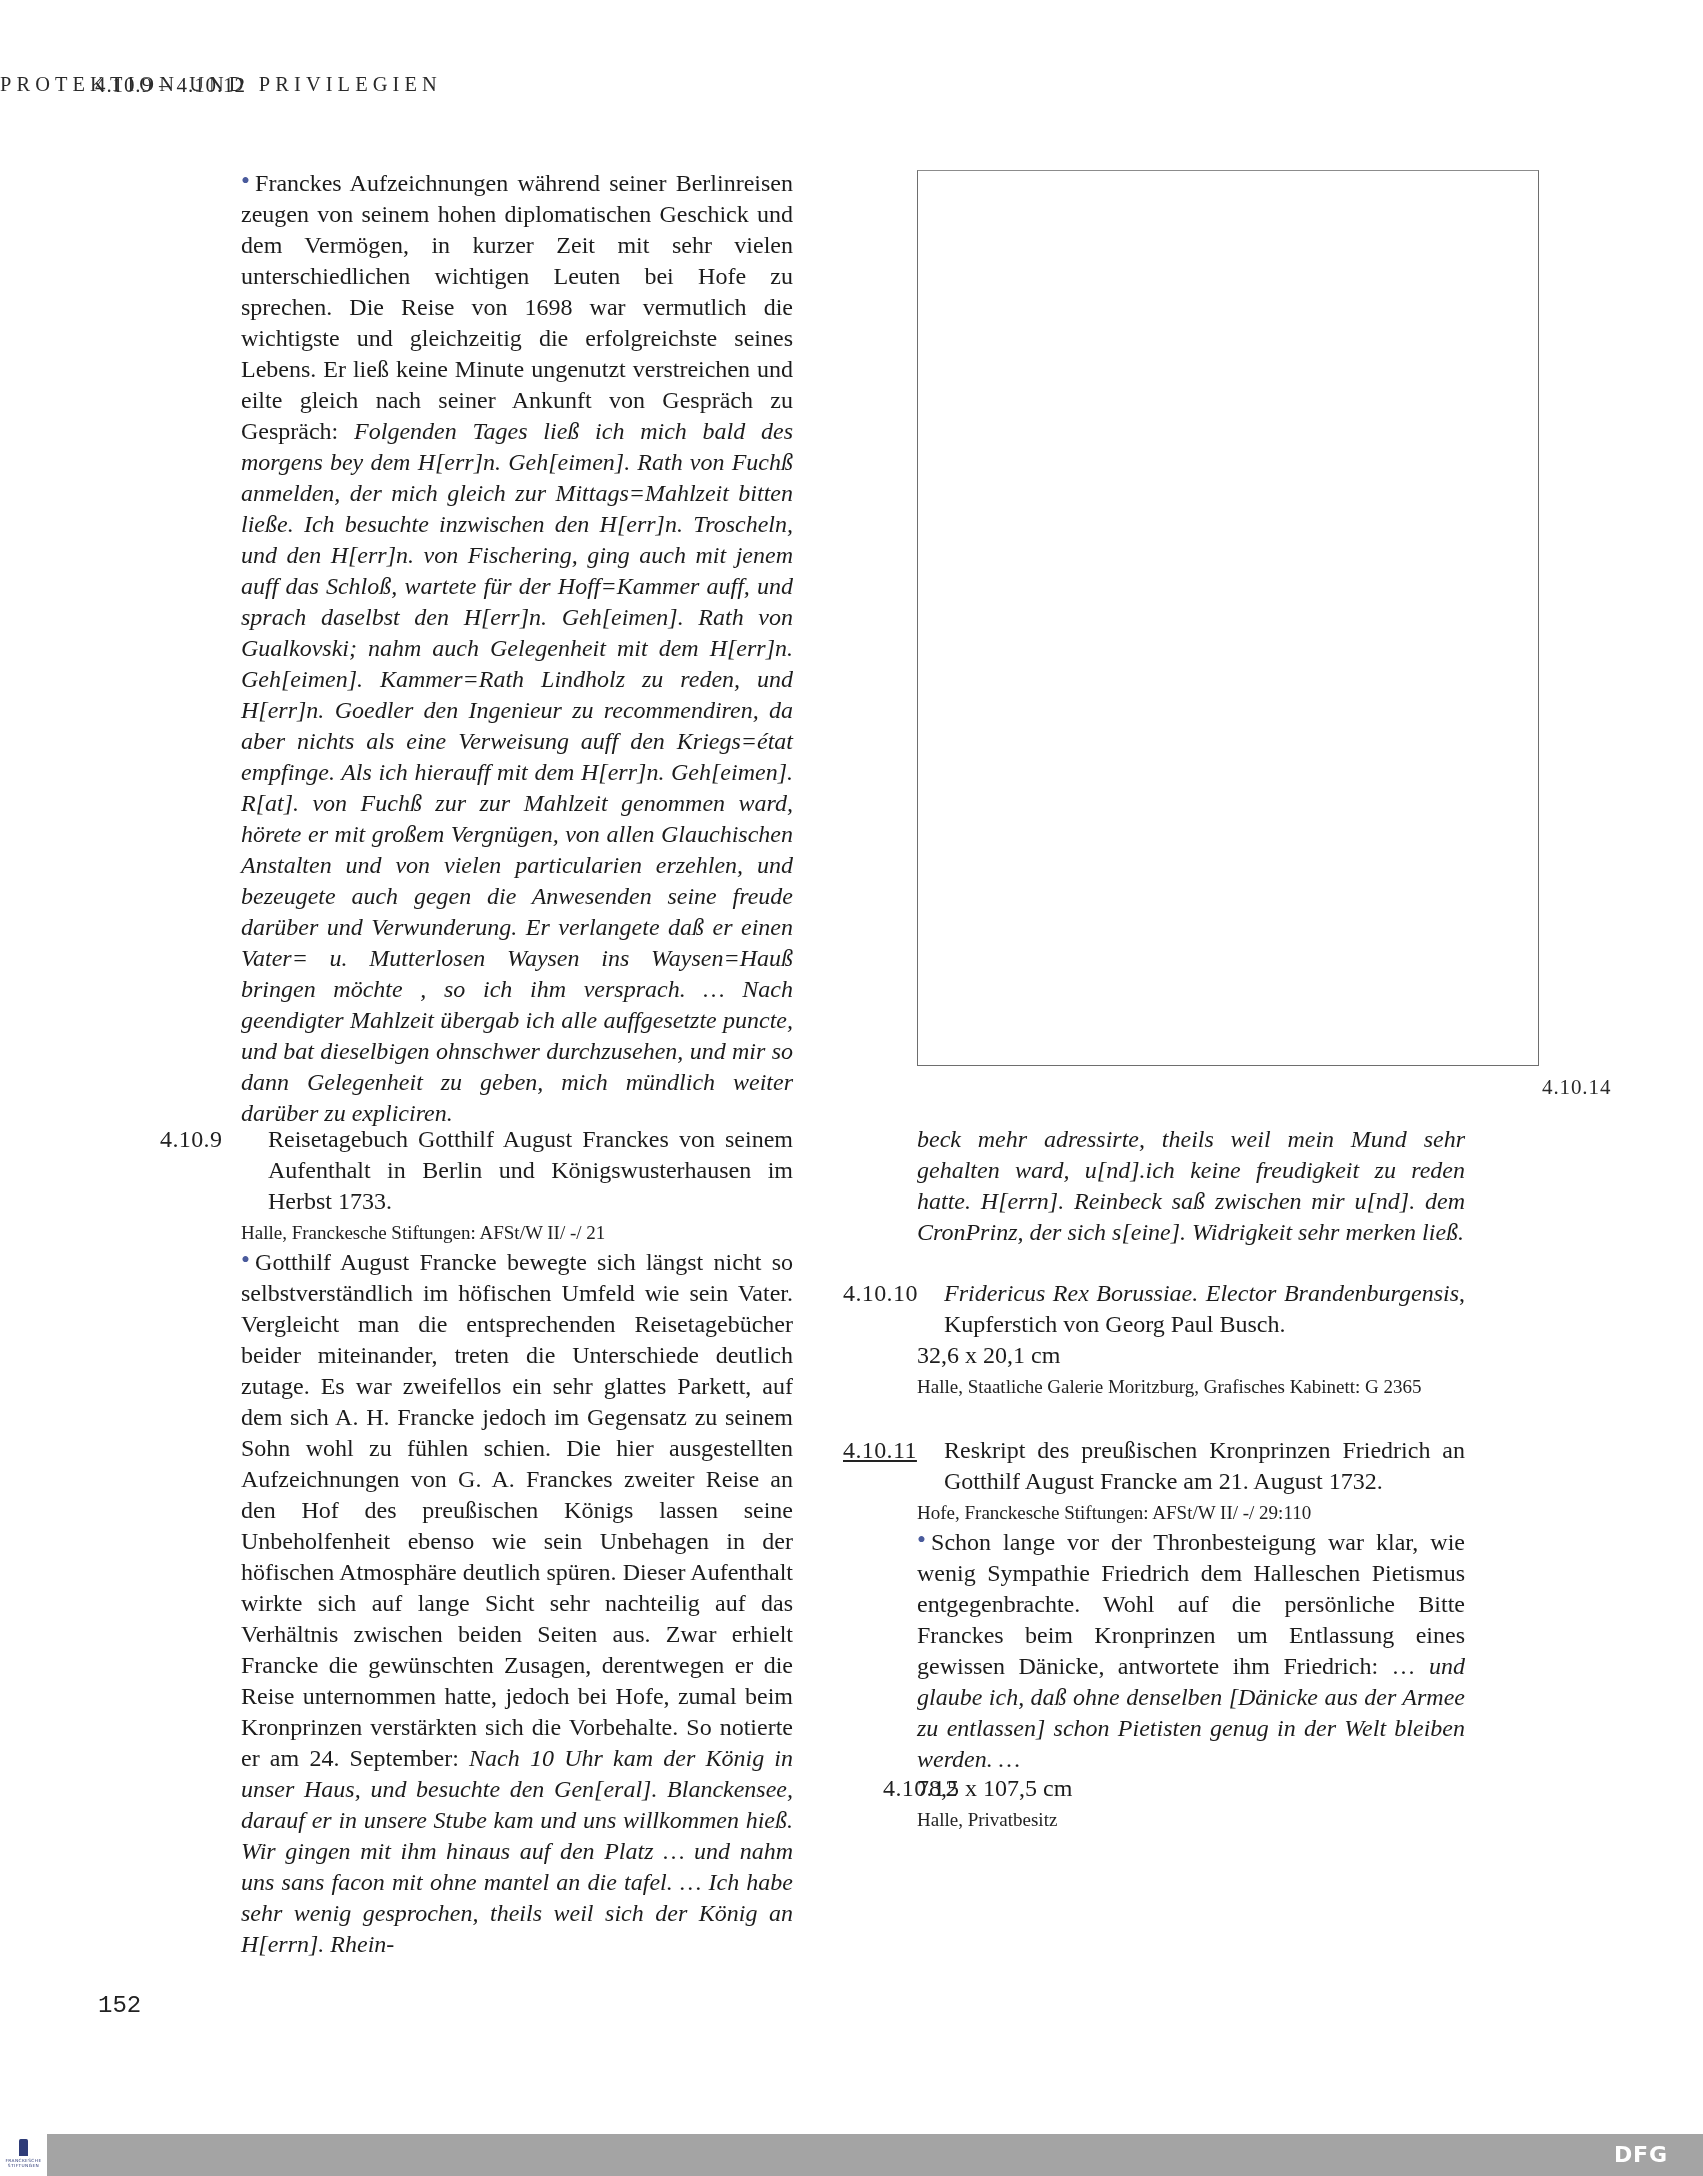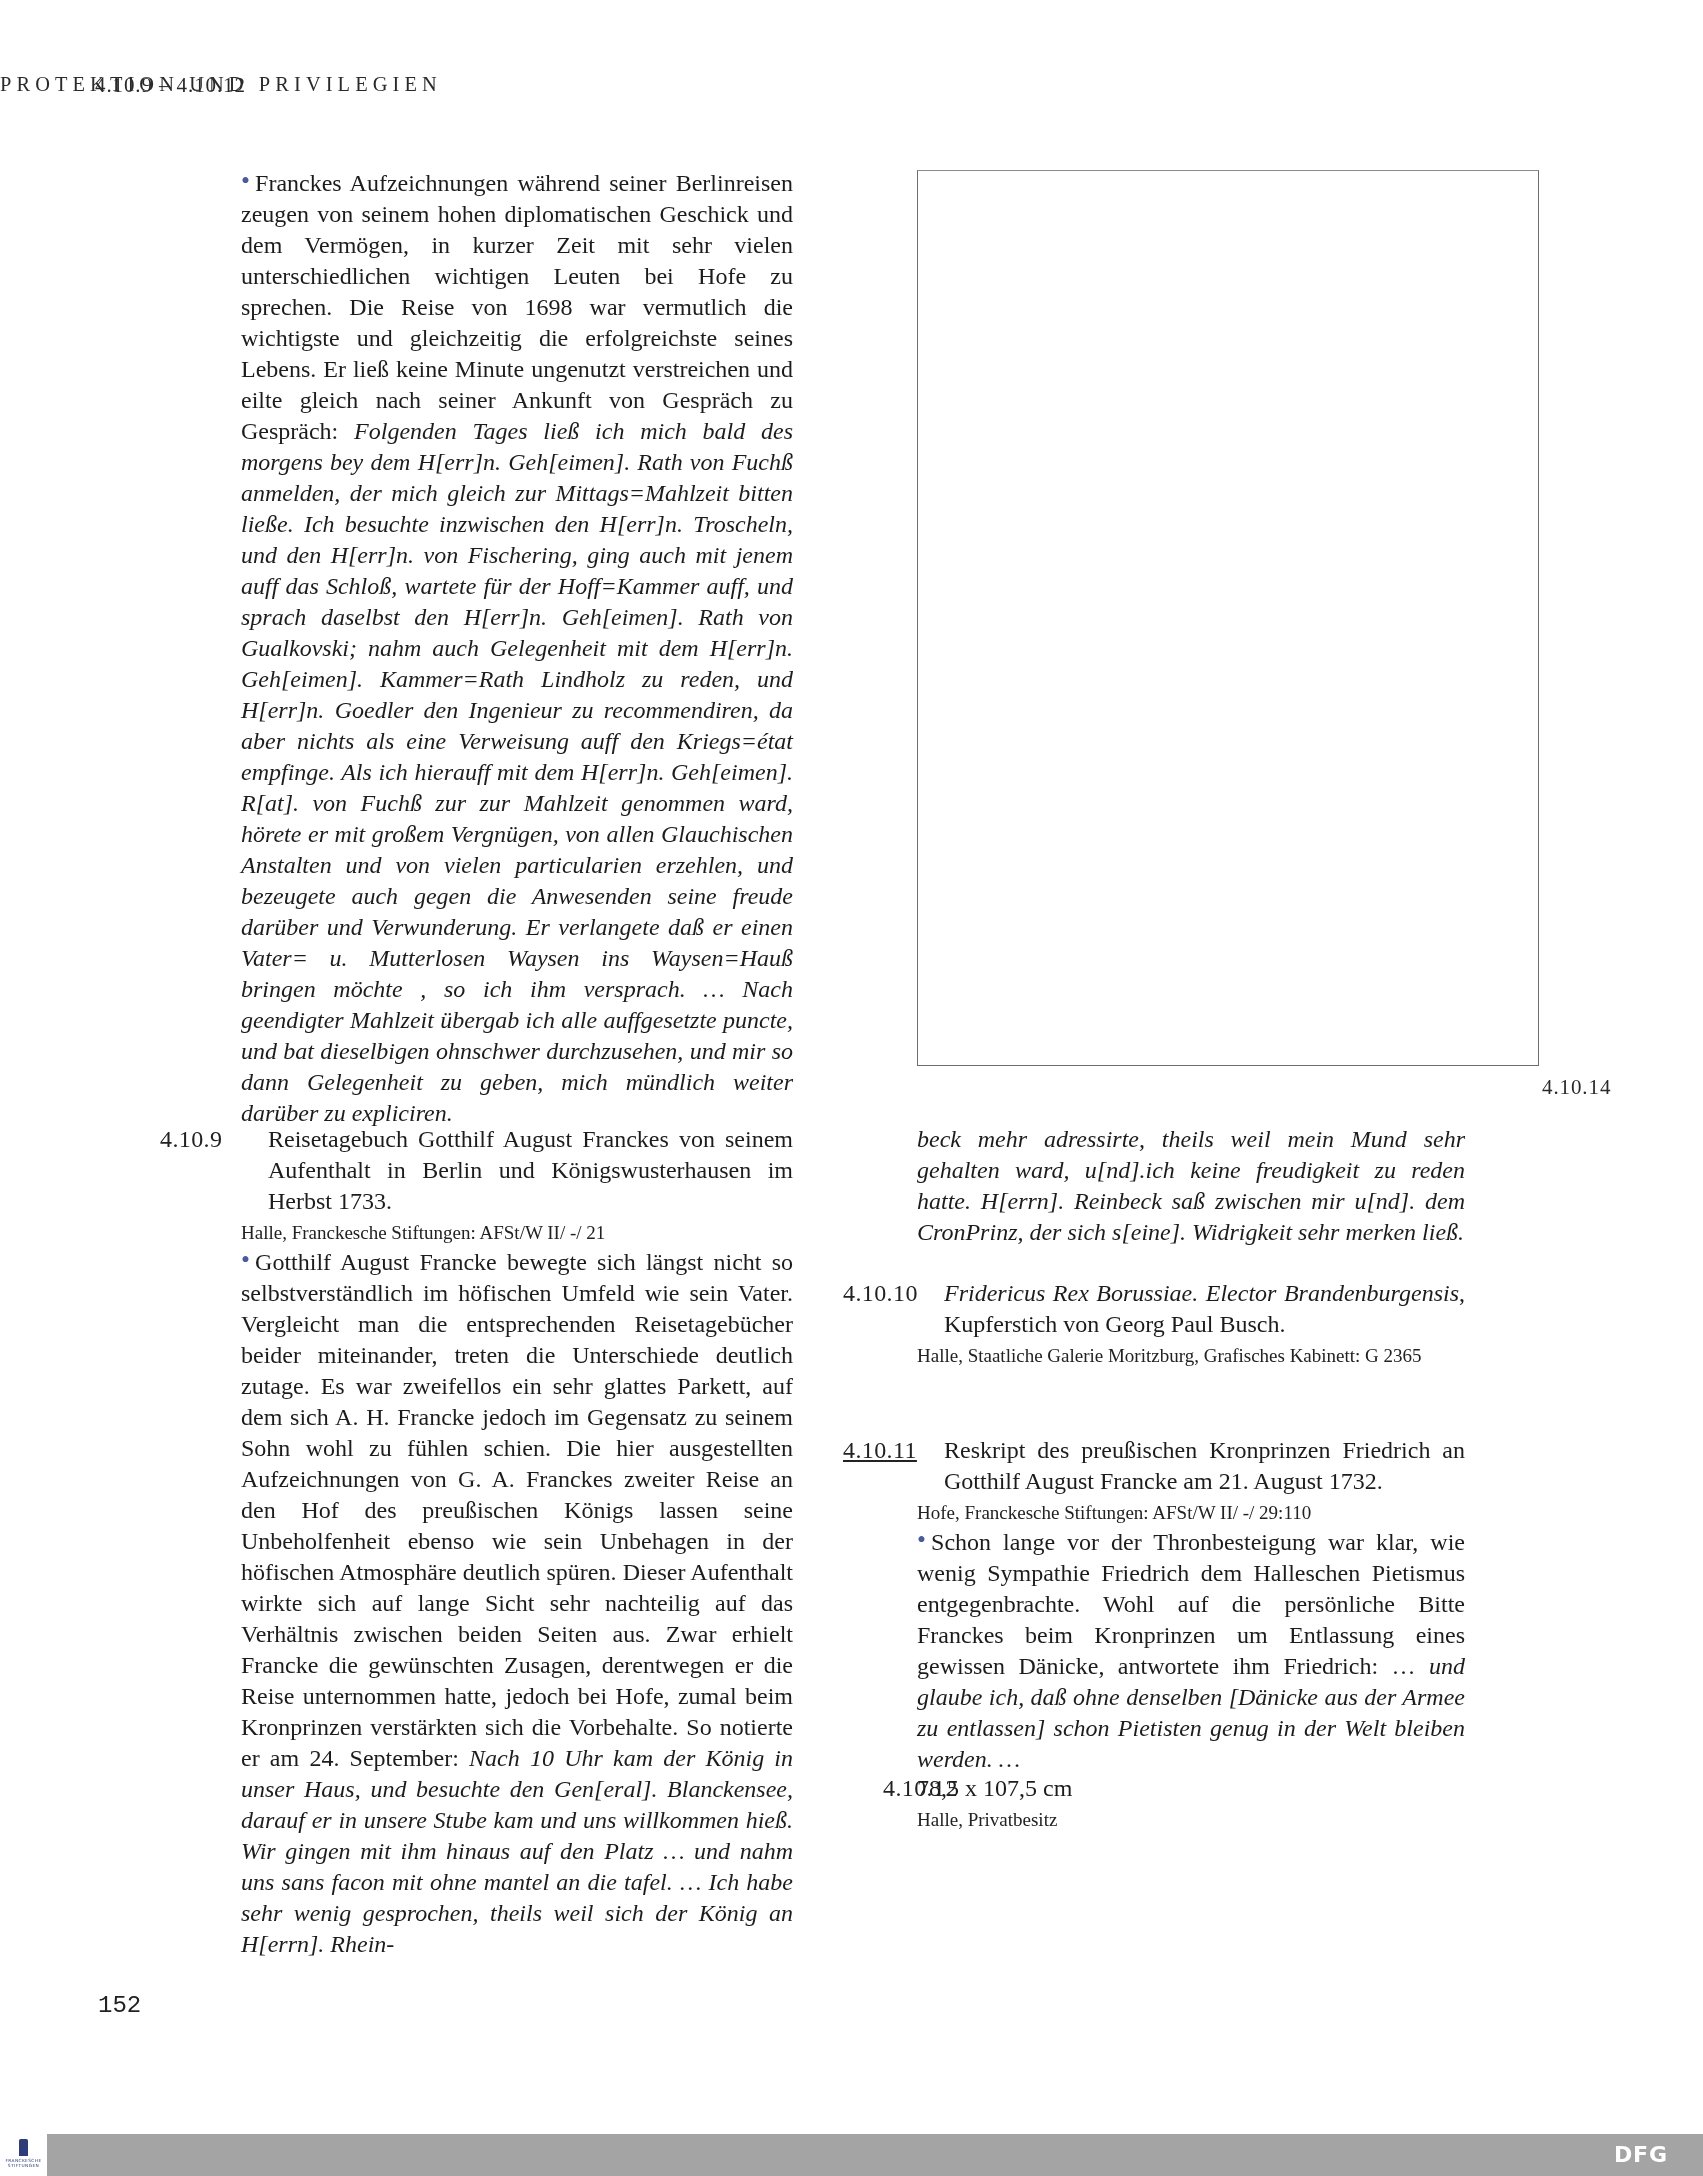--- a/index.html
+++ b/index.html
@@ -67,20 +67,21 @@
   </p>
 </div>
 
 <div class="col" style="left:917px; top:1124px; width:548px;">
   <i>beck mehr adressirte, theils weil mein Mund sehr gehalten ward, u[nd].ich keine freudigkeit zu reden hatte. H[errn]. Reinbeck saß zwischen mir u[nd]. dem CronPrinz, der sich s[eine]. Widrigkeit sehr merken ließ.</i>
 </div>
 
 <div class="entry-num" style="left:843px; top:1278px;">4.10.10</div>
 <div class="entry" style="left:917px; top:1278px; width:548px;">
   <div class="title"><i>Fridericus Rex Borussiae. Elector Brandenburgensis</i><span>, Kupferstich von Georg Paul Busch.</span></div>
+  <div class="dims">32,6 x 20,1 cm</div>
   <div class="meta">Halle, Staatliche Galerie Moritzburg, Grafisches Kabinett: G 2365</div>
 </div>
 
 <div class="entry-num" style="left:843px; top:1435px;text-decoration:underline;">4.10.11</div>
 <div class="entry" style="left:917px; top:1435px; width:548px;">
   <div class="title">Reskript des preußischen Kronprinzen Friedrich an Gotthilf August Francke am 21. August 1732.</div>
   <div class="meta">Hofe, Franckesche Stiftungen: AFSt/W II/ -/ 29:110</div>
   <p class="para" style="text-align:justify; font-size:24px; line-height:31px;">
     <span class="bullet">•</span><span>Schon lange vor der Thronbesteigung war klar, wie wenig Sympathie Friedrich dem Halleschen Pietismus entgegenbrachte. Wohl auf die persönliche Bitte Franckes beim Kronprinzen um Entlassung eines gewissen Dänicke, antwortete ihm Friedrich: … </span><i>und glaube ich, daß ohne denselben [Dänicke aus der Armee zu entlassen] schon Pietisten genug in der Welt bleiben werden. …</i>
   </p>

